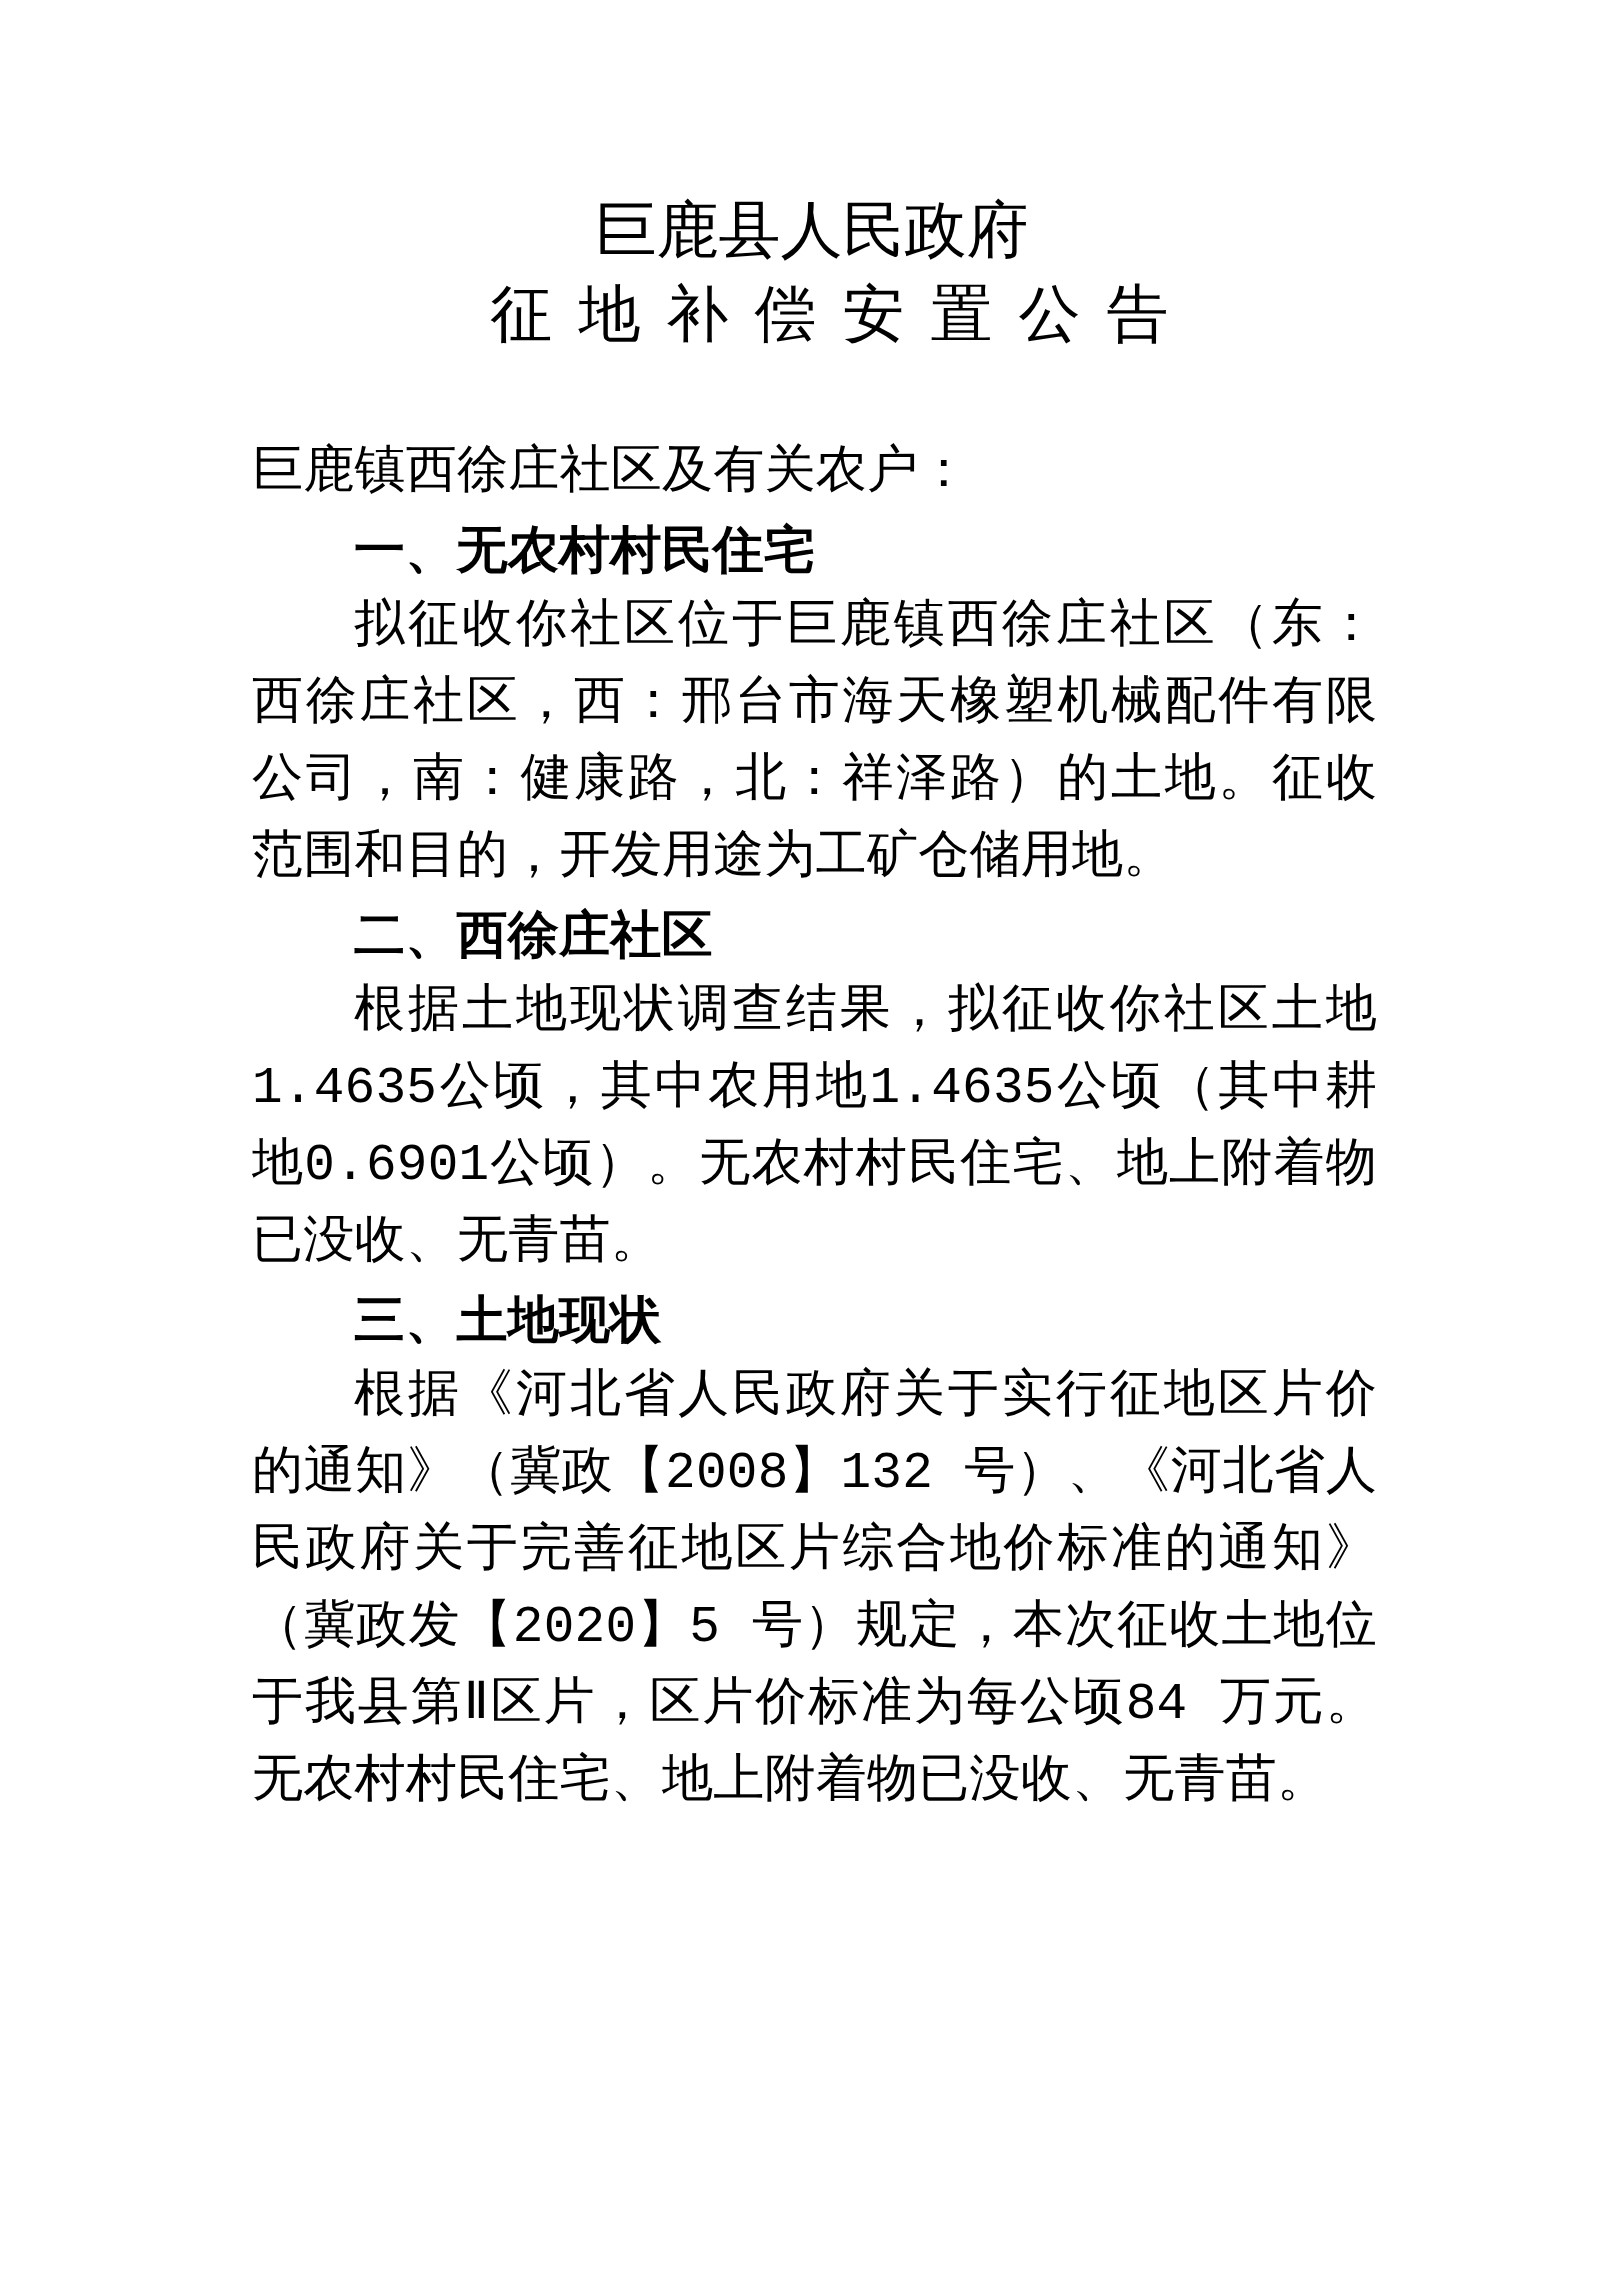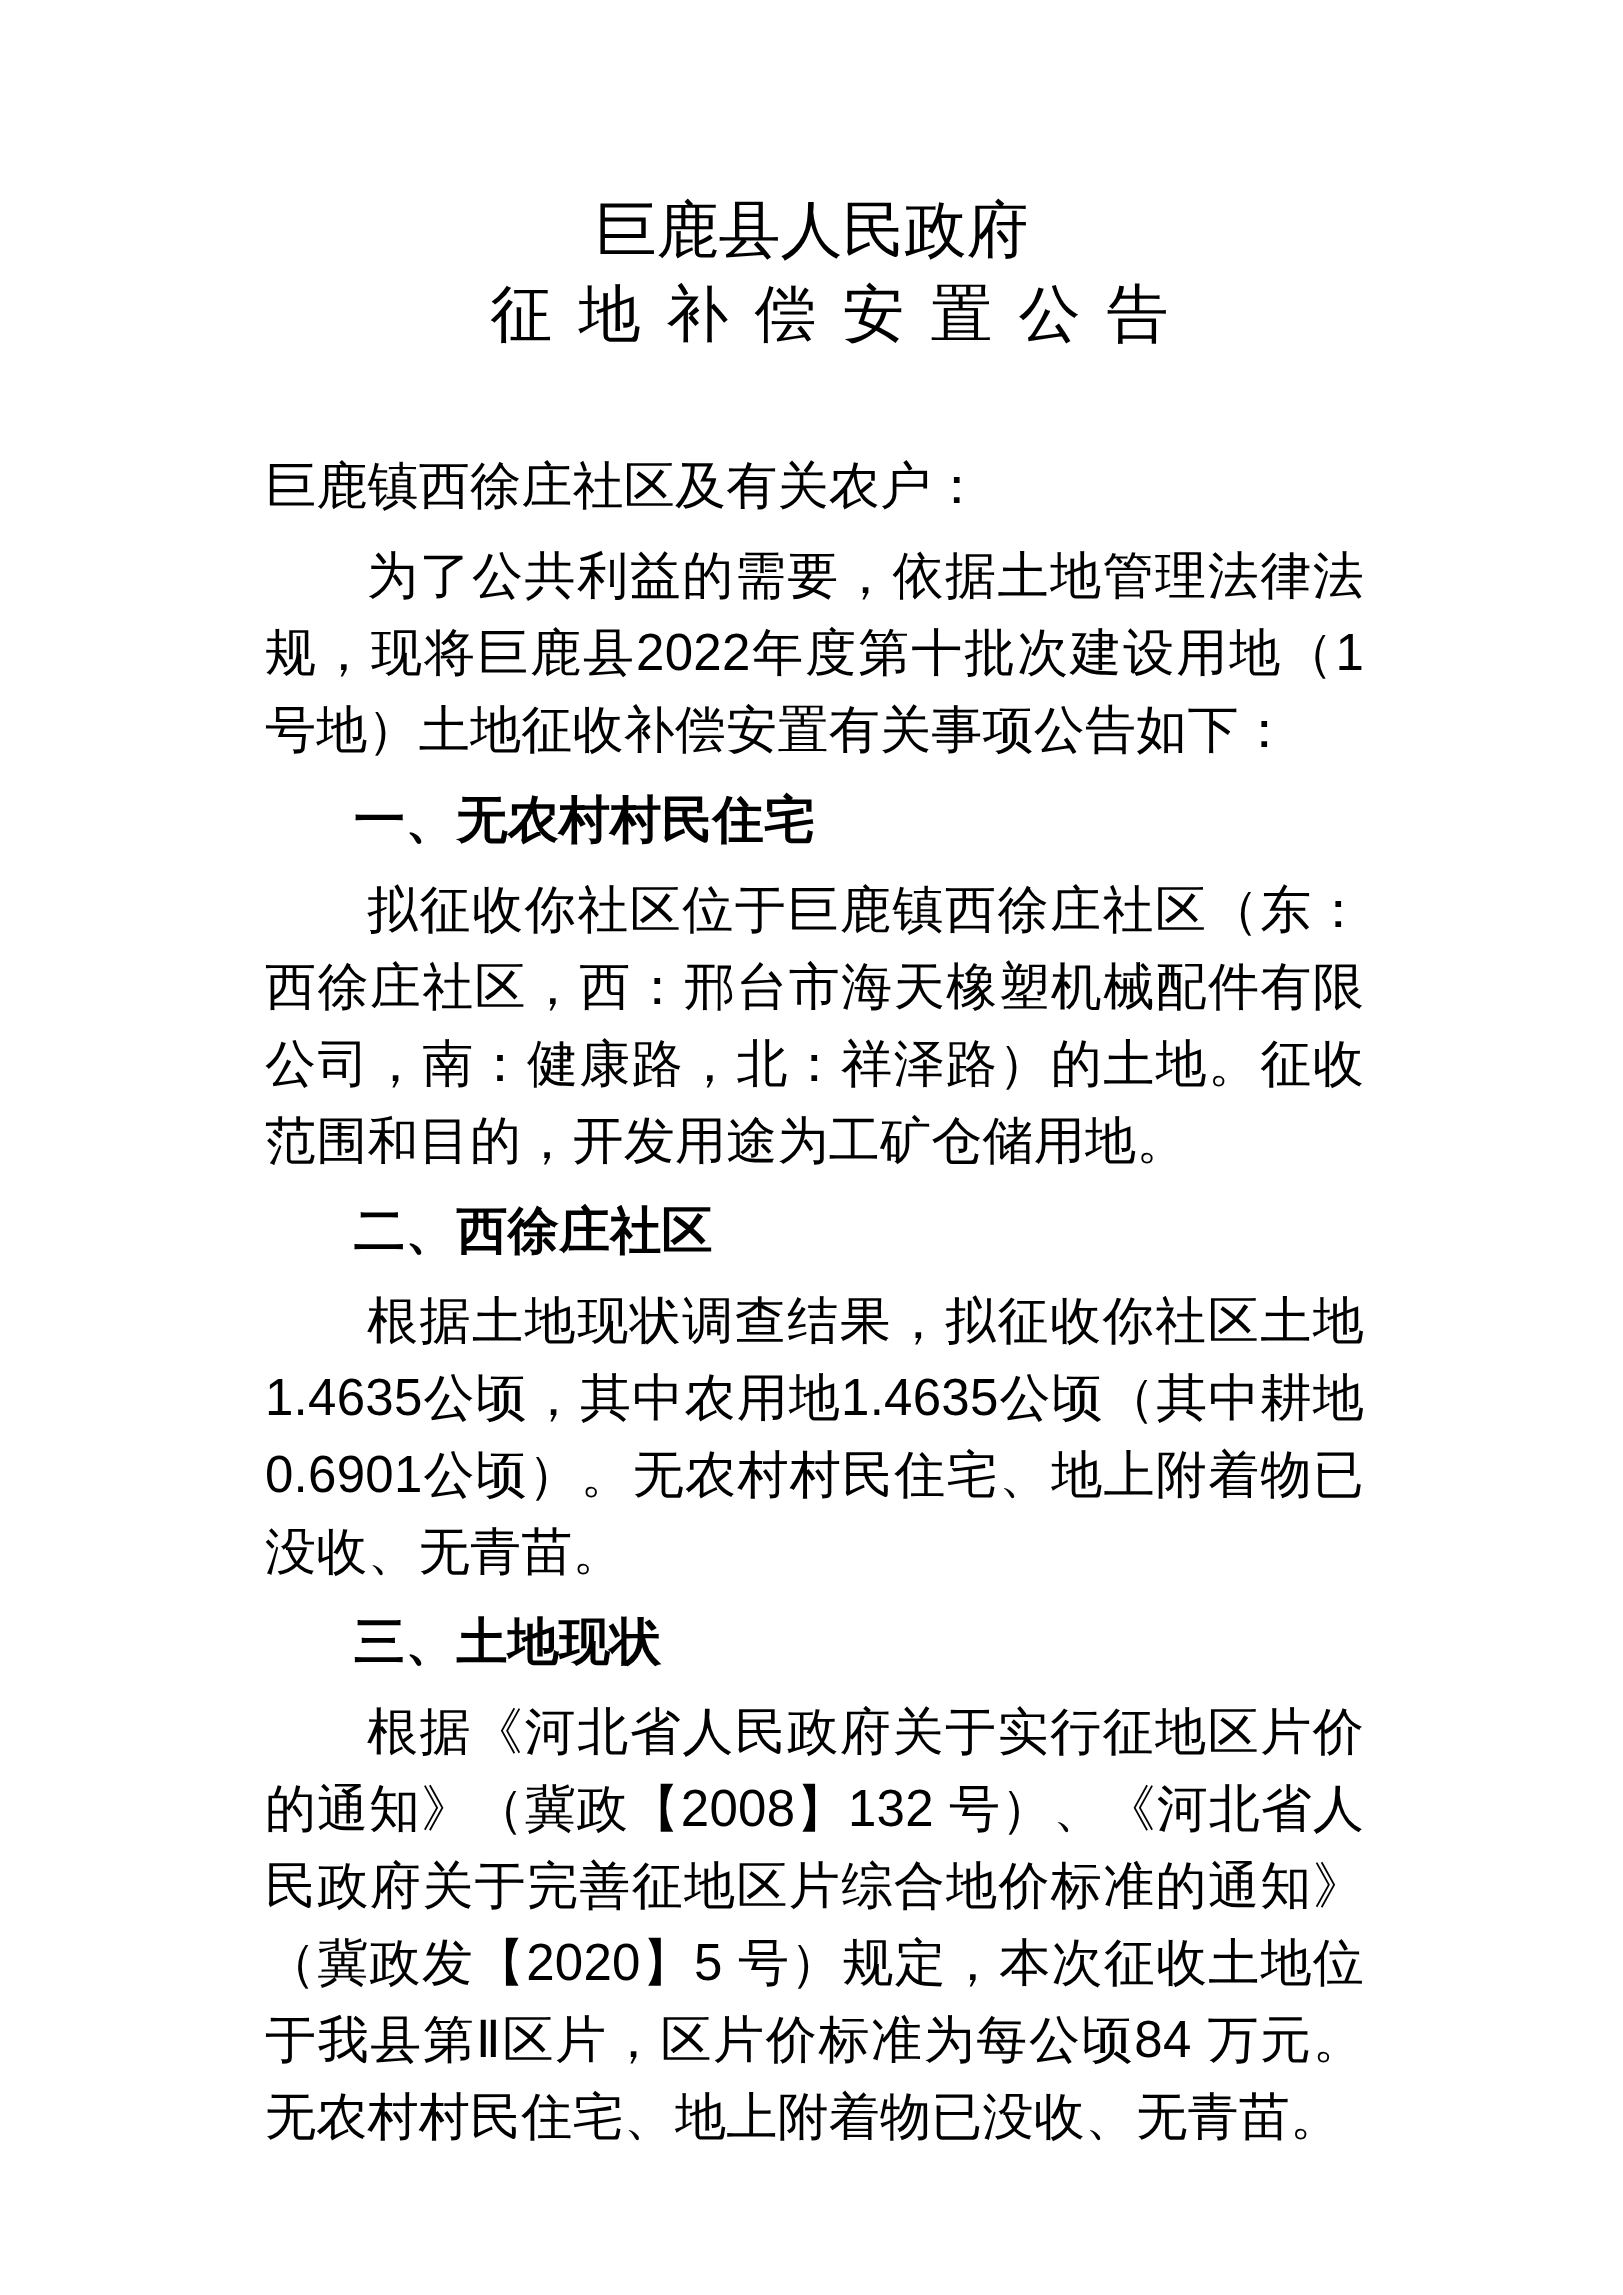--- a/index.html
+++ b/index.html
@@ -59,27 +59,27 @@
 
   
   .body-block {
     position: absolute;
     left: 252px;
     top: 434px;
     width: 1125px;
   }
 
   .para {
-    font-family: Liberation Sans, sans-serif;
+    font-family: Liberation Mono, monospace;
     font-size: 51px;
     line-height: 77px;
     font-weight: 400;
     text-align: justify;
     text-justify: inter-character;
-    margin: 13px;
+    margin: 0;
     letter-spacing: 0.005em;
     word-break: break-all;
   }
   .para.indent {
     text-indent: 102px;
   }
 
   .heading {
     font-family: "DejaVu Sans", "Liberation Sans", sans-serif;
     font-size: 51px;
@@ -98,21 +98,20 @@
 
   <div class="title-block">
     <span class="title-line-1">巨鹿县人民政府</span>
     <span class="title-line-2">征地补偿安置公告</span>
   </div>
 
   <div class="body-block">
 
     <p class="para">巨鹿镇西徐庄社区及有关农户：</p>
 
-    <p class="para indent">为了公共利益的需要，依据土地管理法律法规，现将巨鹿县2022年度第十批次建设用地（1号地）土地征收补偿安置有关事项公告如下：</p>
 
     <p class="heading">一、无农村村民住宅</p>
     <p class="para indent">拟征收你社区位于巨鹿镇西徐庄社区（东：西徐庄社区，西：邢台市海天橡塑机械配件有限公司，南：健康路，北：祥泽路）的土地。征收范围和目的，开发用途为工矿仓储用地。</p>
 
     <p class="heading">二、西徐庄社区</p>
     <p class="para indent">根据土地现状调查结果，拟征收你社区土地1.4635公顷，其中农用地1.4635公顷（其中耕地0.6901公顷）。无农村村民住宅、地上附着物已没收、无青苗。</p>
 
     <p class="heading">三、土地现状</p>
     <p class="para indent">根据《河北省人民政府关于实行征地区片价的通知》（冀政【2008】132 号）、《河北省人民政府关于完善征地区片综合地价标准的通知》（冀政发【2020】5 号）规定，本次征收土地位于我县第Ⅱ区片，区片价标准为每公顷84 万元。无农村村民住宅、地上附着物已没收、无青苗。</p>
 

